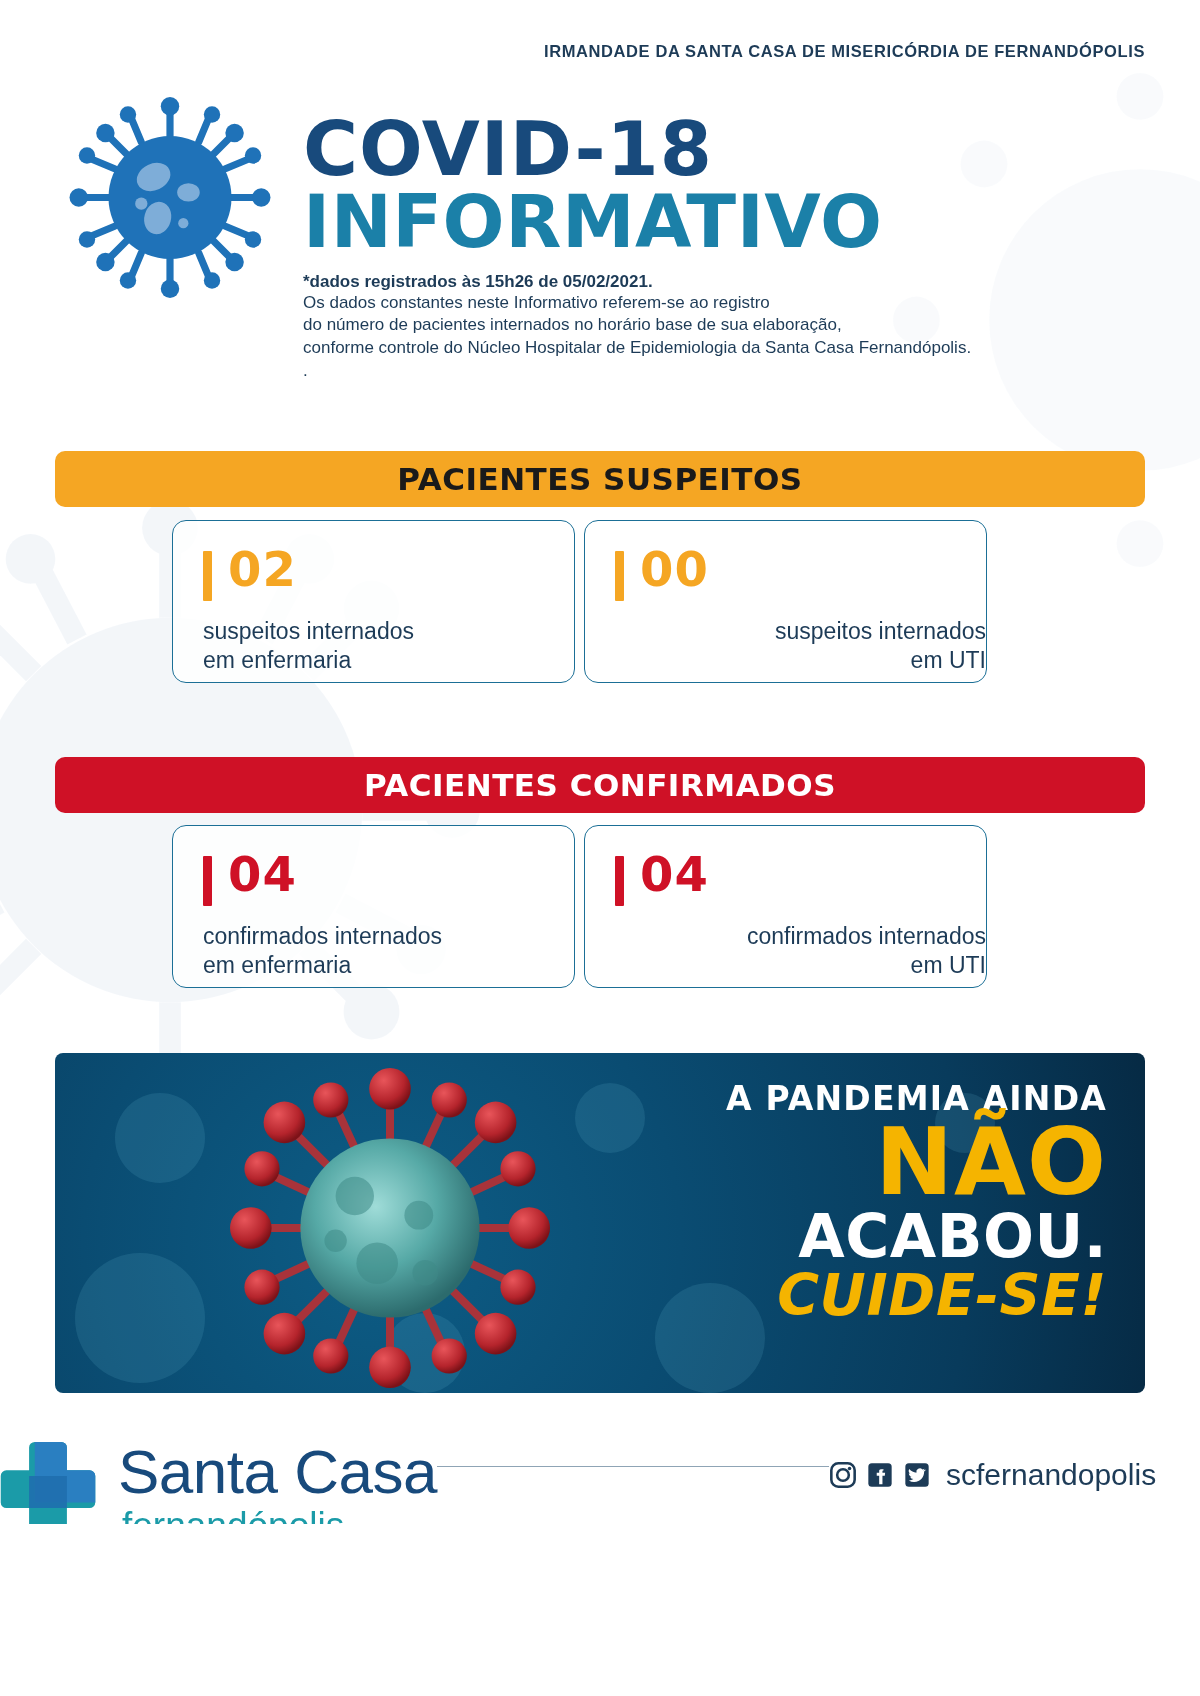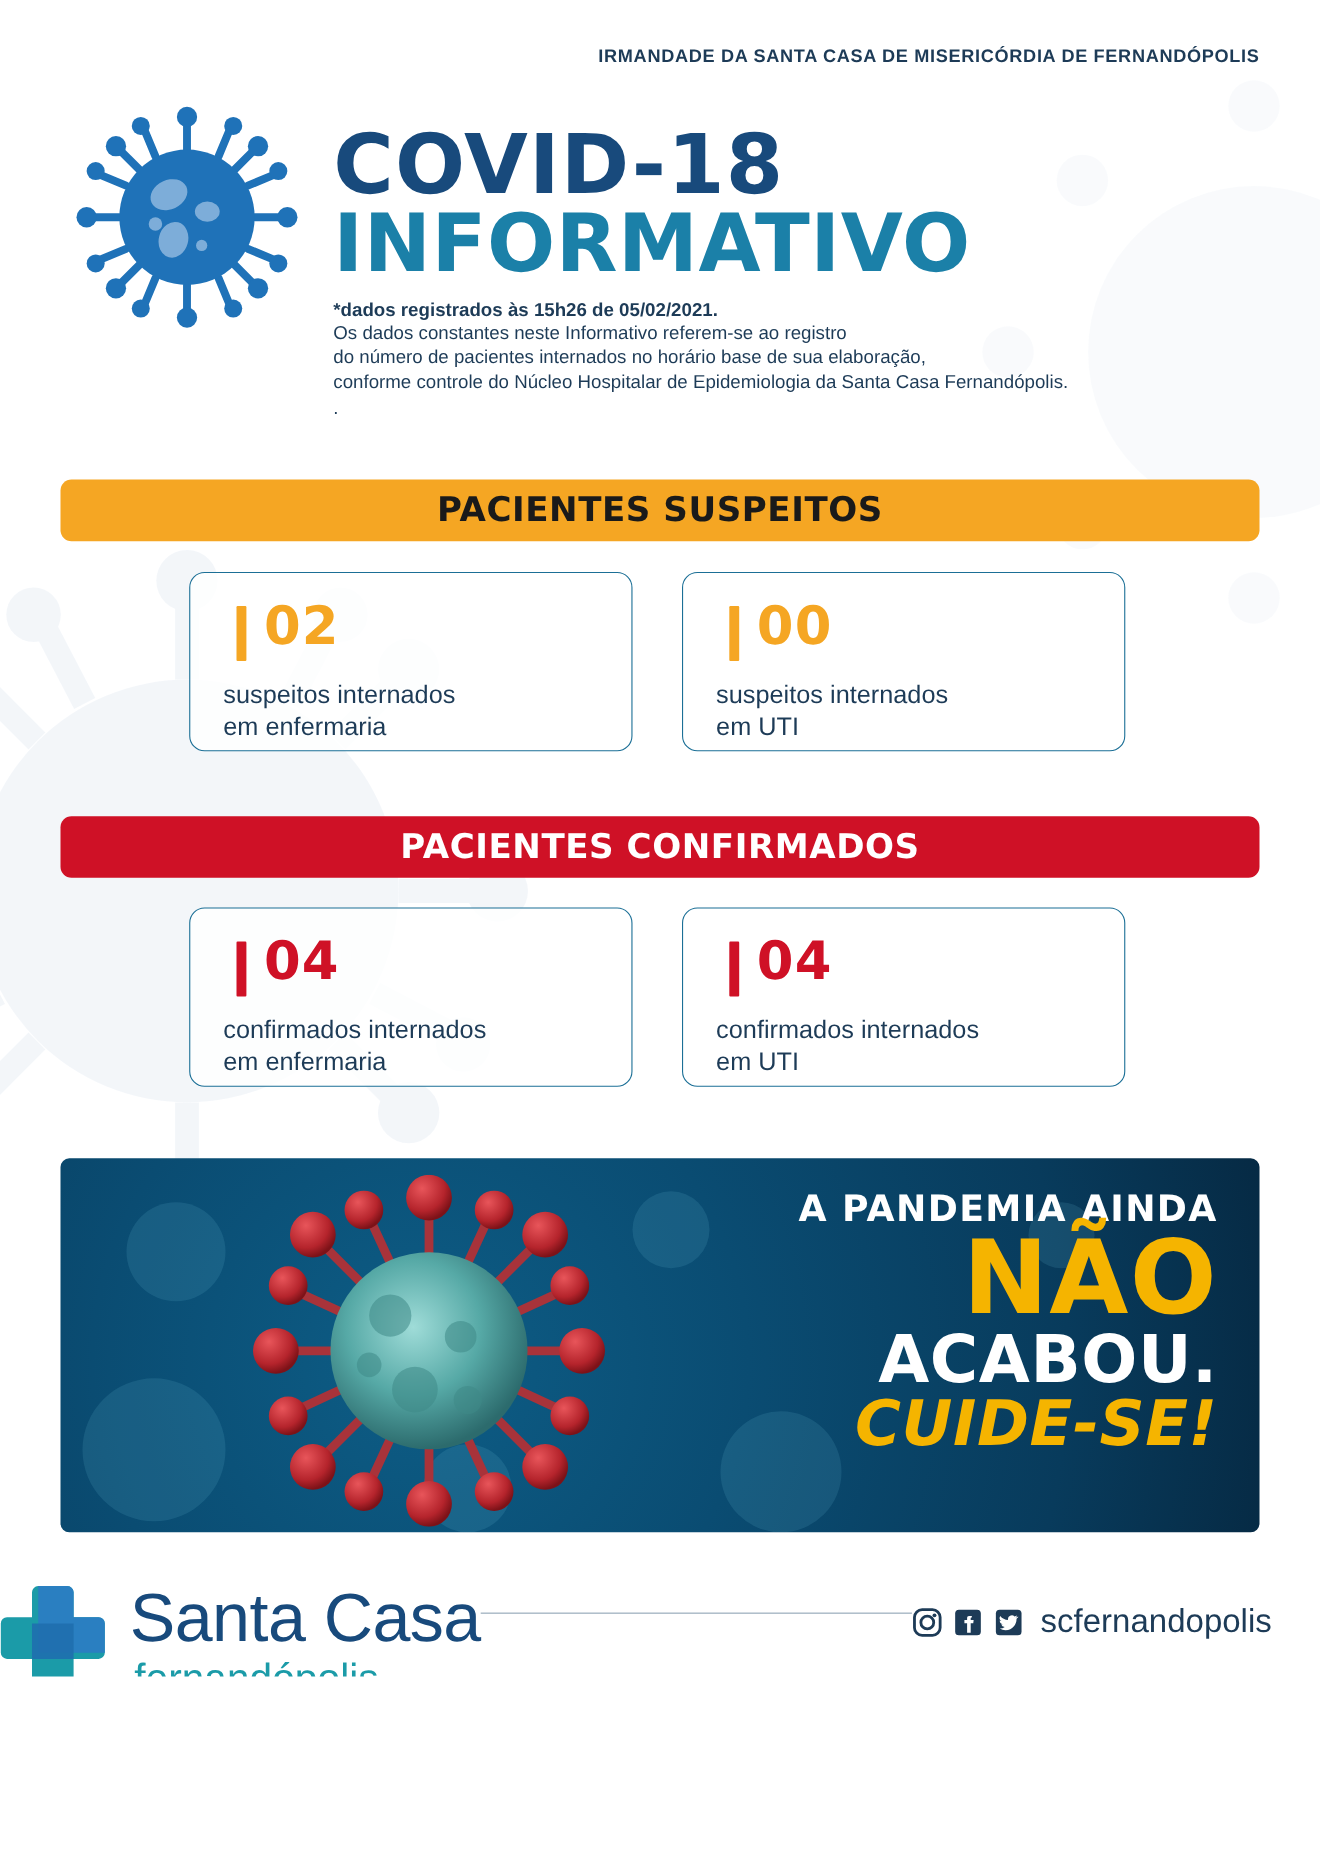--- a/index.html
+++ b/index.html
@@ -108,20 +108,21 @@
   .banner {
     position: absolute;
     left: 55px;
     right: 55px;
     height: 56px;
     border-radius: 10px;
     display: flex;
     align-items: center;
     justify-content: center;
     z-index: 5;
+    margin-top: 15px;
   }
   .banner span {
     font-family: "DejaVu Sans", sans-serif;
     font-size: 31px;
     font-weight: 800;
     letter-spacing: 0.5px;
   }
   .banner-suspeitos { top: 436px; background: #f5a623; }
   .banner-suspeitos span { color: #1a1a1a; }
   .banner-confirmados { top: 742px; background: #cf1126; }
@@ -134,23 +135,23 @@
     height: 163px;
     border: 1.6px solid #1b6f96;
     border-radius: 14px;
     background: rgba(255,255,255,0.82);
     padding: 26px 0 0 30px;
     z-index: 5;
   }
   .card-row1 { top: 520px; }
   .card-row2 { top: 825px; }
   .card-left { left: 172px; }
-  .card-right { left: 620px; }
-
-  .num-wrap { display: flex; align-items: flex-start; margin-left: 12px; }
+  .card-right { left: 584px; text-align: right; }
+
+  .num-wrap { display: flex; align-items: flex-start; }
   .num-bar {
     width: 9px;
     height: 50px;
     margin-right: 16px;
     margin-top: 4px;
     border-radius: 1px;
   }
   .bar-yellow { background: #f5a623; }
   .bar-red { background: #cf1126; }
   .num {

